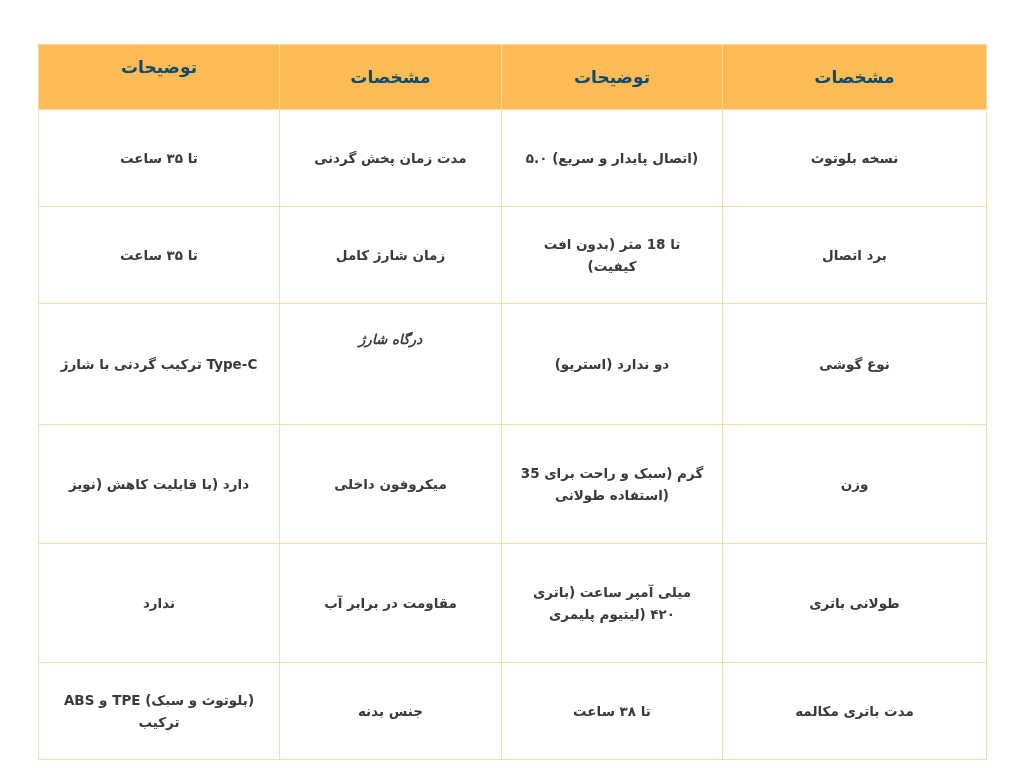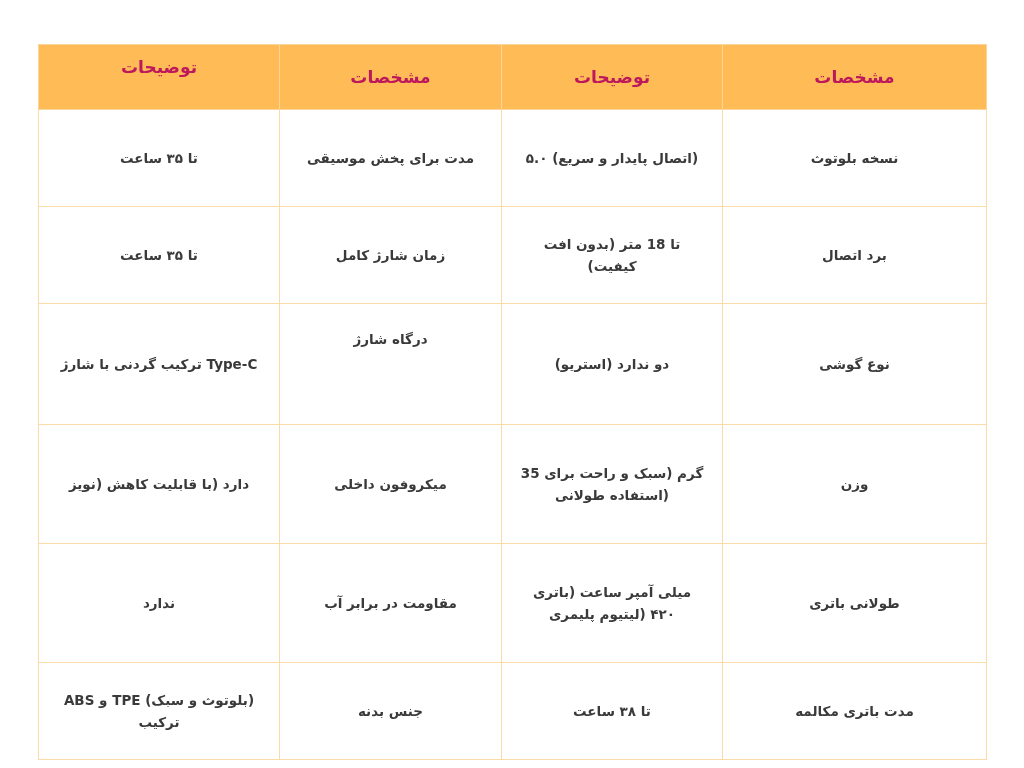--- a/index.html
+++ b/index.html
@@ -33,39 +33,40 @@
       border: 1px solid #fbdca8;
       text-align: center;
       vertical-align: middle;
       padding: 0 18px;
     }
     table.spec-table thead th {
       background: #ffbb55;
       height: 52px;
       font-size: 17px;
       font-weight: bold;
-      color: #be185d;
+      color: #0c4a6e;
       border-color: #fcd59a;
     }
     table.spec-table thead th.last-head {
       vertical-align: top;
       padding-top: 12px;
     }
     table.spec-table tbody td {
       font-size: 13.5px;
       font-weight: bold;
       line-height: 22px;
       background: #ffffff;
     }
     tr.h97 td { height: 96px; }
     tr.h119 td { height: 118px; }
     tr.h97b td { height: 96px; }
     td.top-align {
       vertical-align: top !important;
       padding-top: 24px !important;
+      font-style: italic;
     }
   </style>
 </head>
 <body>
 
 <div class="table-wrap">
   <table class="spec-table">
     <colgroup>
       <col class="c4">
         <col class="c3">
@@ -77,21 +78,21 @@
         <th>مشخصات</th>
         <th>توضیحات</th>
         <th>مشخصات</th>
         <th class="last-head">توضیحات</th>
       </tr>
     </thead>
     <tbody>
       <tr class="h97">
         <td>نسخه بلوتوث</td>
         <td>(اتصال پایدار و سریع) ۵.۰</td>
-        <td>مدت برای پخش موسیقی</td>
+        <td>مدت زمان پخش گردنی</td>
         <td>تا ۳۵ ساعت</td>
       </tr>
       <tr class="h97">
         <td>برد اتصال</td>
         <td>تا 18 متر (بدون افت کیفیت)</td>
         <td>زمان شارژ کامل</td>
         <td>تا ۳۵ ساعت</td>
       </tr>
       <tr class="h97">
         <td>نوع گوشی</td>

